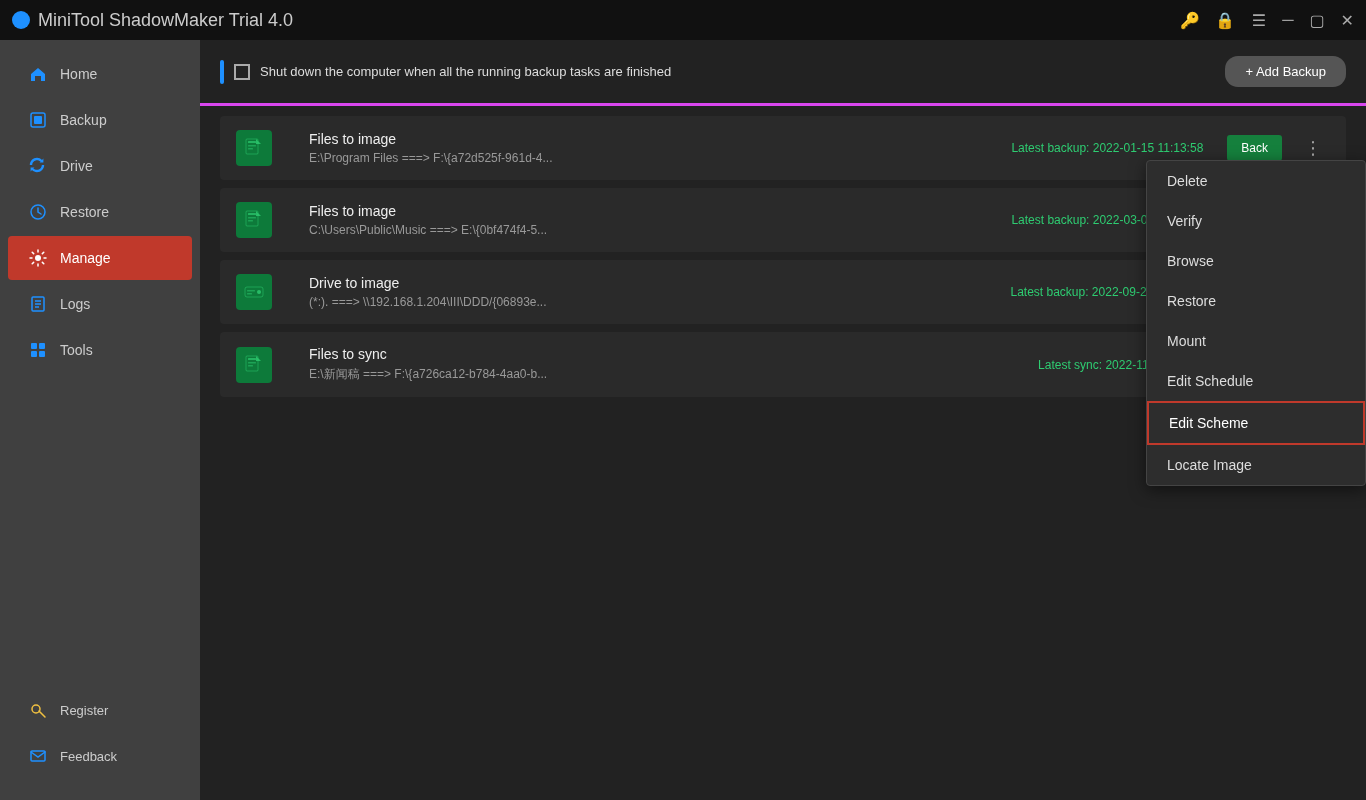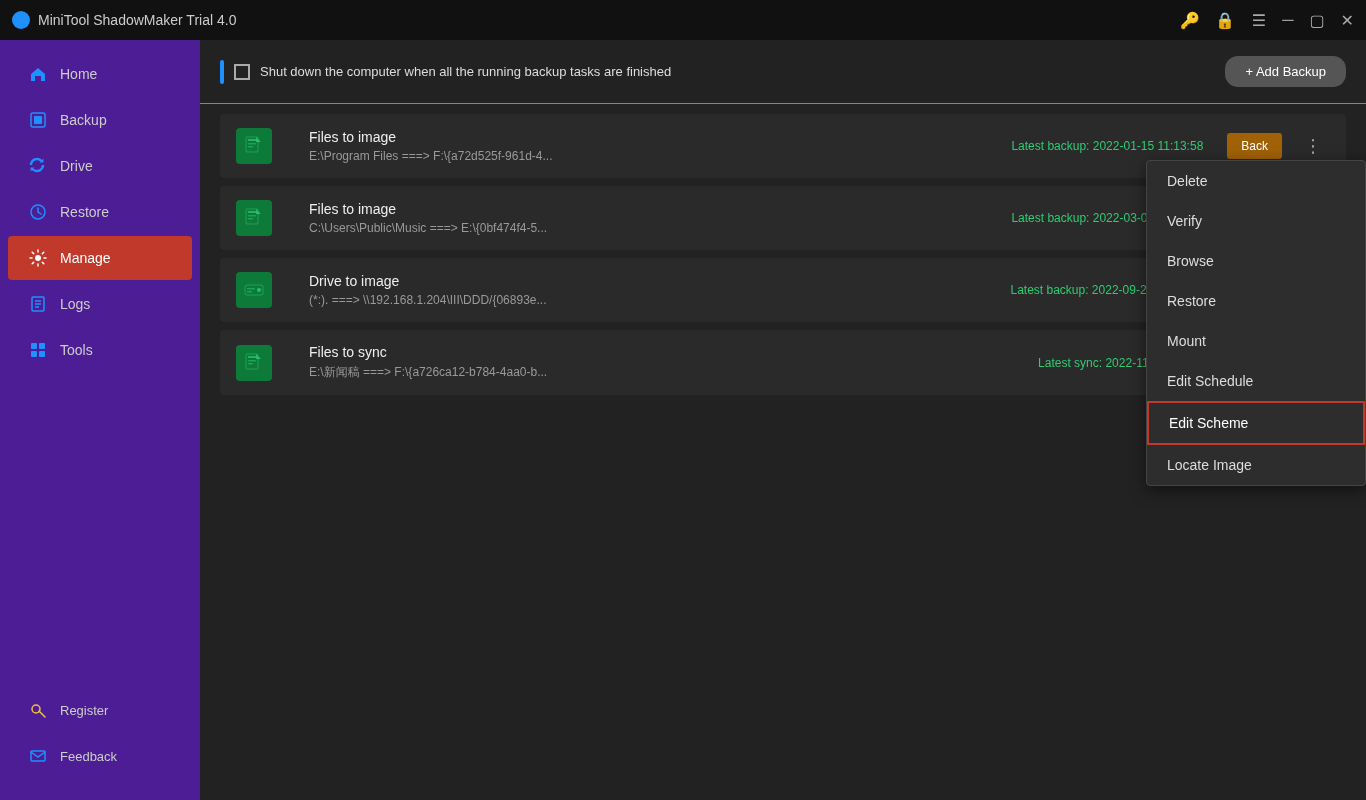--- a/index.html
+++ b/index.html
@@ -19,21 +19,21 @@
       background: #111;
       display: flex;
       align-items: center;
       padding: 0 12px;
       justify-content: space-between;
     }
     .titlebar-left {
       display: flex;
       align-items: center;
       gap: 8px;
-      font-size: 14px;
+      font-size: 18px;
       color: #ccc;
     }
     .titlebar-logo {
       width: 18px;
       height: 18px;
       background: #1e90ff;
       border-radius: 50%;
       display: flex;
       align-items: center;
       justify-content: center;
@@ -54,21 +54,21 @@
 
     
     .app-body {
       display: flex;
       height: 760px;
     }
 
     
     .sidebar {
       width: 200px;
-      background: #4c1d95;
+      background: #404040;
       display: flex;
       flex-direction: column;
       padding-top: 10px;
       gap: 37px;
     }
     .sidebar-nav {
       flex: 1;
     }
     .sidebar-item {
       display: flex;
@@ -106,21 +106,21 @@
       display: flex;
       flex-direction: column;
     }
 
     
     .topbar {
       padding: 16px 20px;
       display: flex;
       align-items: center;
       justify-content: space-between;
-      border-bottom: 1px solid #d946ef;
+      border-bottom: 3px solid #d946ef;
     }
     .topbar-left {
       display: flex;
       align-items: center;
       gap: 10px;
     }
     .shutdown-bar {
       width: 4px;
       height: 24px;
       background: #1e90ff;
@@ -185,21 +185,21 @@
     .task-path {
       font-size: 12px;
       color: #999;
     }
     .task-status {
       font-size: 12px;
       color: #2ecc71;
       white-space: nowrap;
     }
     .task-btn {
-      background: #a16207;
+      background: #15803d;
       color: #fff;
       border: none;
       padding: 6px 14px;
       font-size: 12px;
       cursor: pointer;
       border-radius: 3px;
       margin-left: 10px;
     }
     .task-more {
       color: #aaa;

